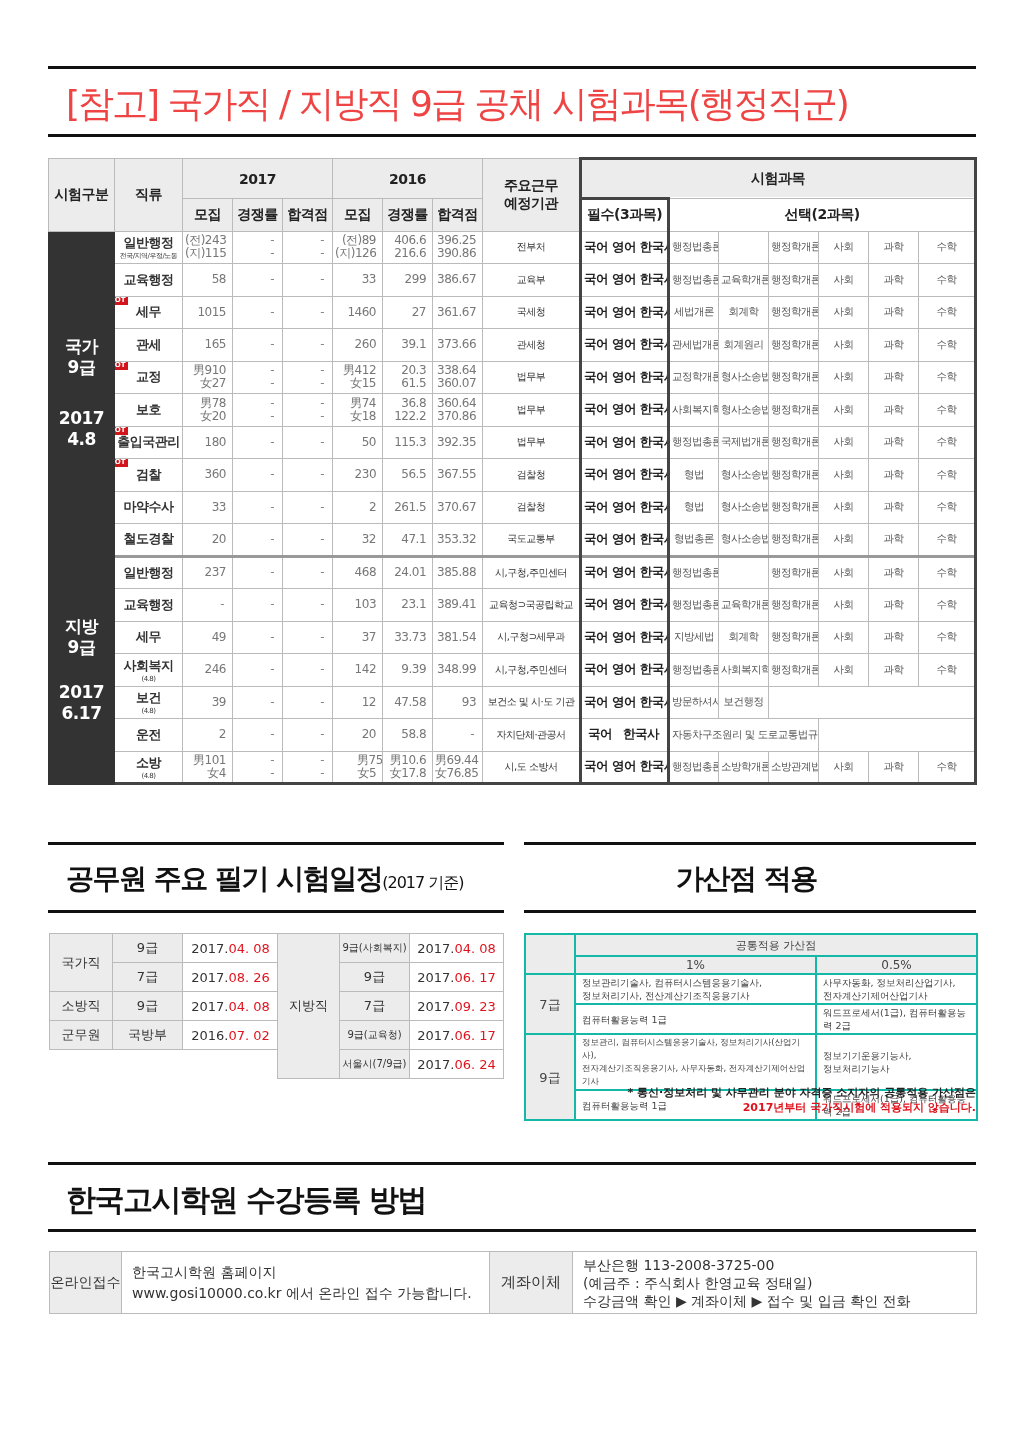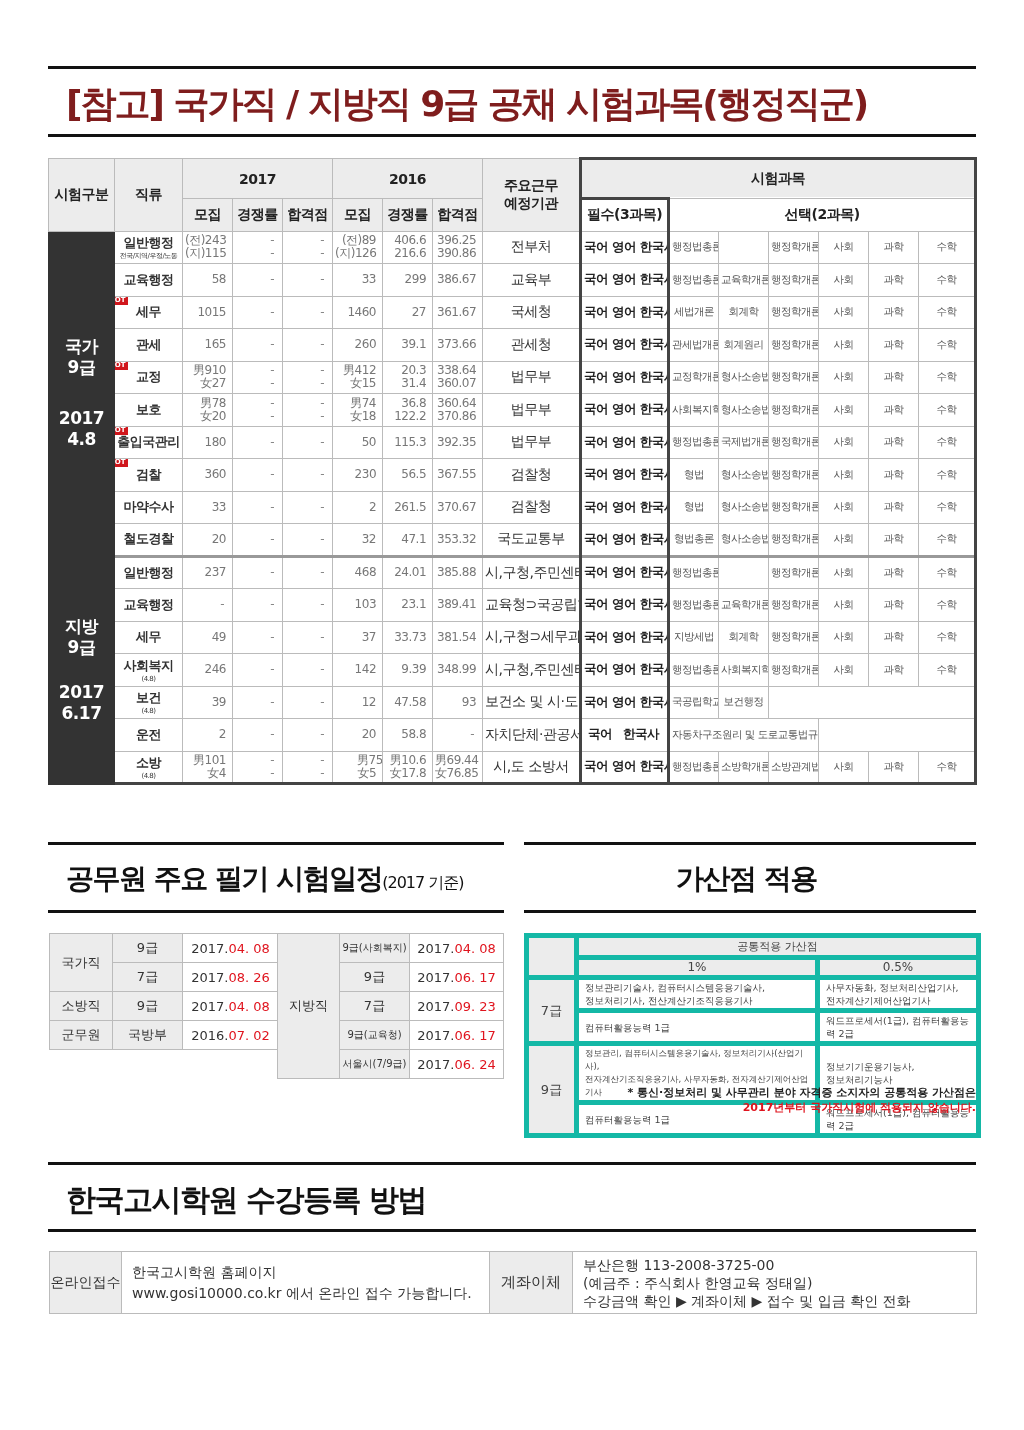--- a/index.html
+++ b/index.html
@@ -1,47 +1,47 @@
 <!DOCTYPE html>
 <html><head>
 <meta charset="utf-8">
 <style>
 *{box-sizing:border-box;margin:0;padding:0}
 body{width:1024px;height:1430px;background:#fff;font-family:"DejaVu Sans","Liberation Sans",sans-serif;color:#222;position:relative;overflow:hidden}
 .rule{position:absolute;left:48px;width:928px;height:3px;background:#111}
-.h1{position:absolute;left:66px;top:80px;font-size:36px;font-weight:bold;letter-spacing:-2px;color:#7f1d1d;white-space:nowrap}
+.h1{position:absolute;left:66px;top:80px;font-size:36px;font-weight:normal;letter-spacing:-2px;color:#ef4444;white-space:nowrap}
 
 table{border-collapse:collapse;table-layout:fixed}
 #main{position:absolute;left:48px;top:157px;width:929px;font-size:13px;letter-spacing:-0.5px}
 #main td,#main th{border:1px solid #bbb;text-align:center;vertical-align:middle;height:32.5px;padding:0 2px;overflow:hidden;white-space:nowrap}
 #main th{background:#ececec;font-weight:bold;font-size:14px;color:#222}
 #main .hdr1{height:40px}
 #main .hdr2{height:28px}
 #main .side{background:#333;color:#fff;font-size:17px;font-weight:bold;line-height:21px;border-color:#333}
 #main .job{font-weight:bold;font-size:13px;position:relative;color:#333}
 #main .job small{display:block;font-size:7px;font-weight:normal;line-height:8px}
 #main .num{text-align:right;padding-right:6px;color:#777;font-size:12px;line-height:13px}
 #main .dash{text-align:right;padding-right:8px;color:#888}
-#main .org{font-size:14px;color:#333}
+#main .org{font-size:10px;color:#333}
 #main .req{font-weight:bold;font-size:12.5px;color:#222;border-left:3px solid #444;border-right:3px solid #444}
 #main .opt{font-size:10.5px;color:#555}
 #main .sep td{border-top:3px solid #999}
 #main .thickL{border-left:3px solid #444}
 #main .thickR{border-right:3px solid #444}
 .hot{position:absolute;left:-8px;top:-1px;background:#d0161c;color:#fff;font-size:7px;font-weight:bold;padding:0 2px;line-height:9px;letter-spacing:0}
 
 .h2{position:absolute;top:860px;font-size:28px;font-weight:bold;letter-spacing:-1.5px;color:#111;white-space:nowrap}
 .h2 small{font-size:16px;font-weight:normal;letter-spacing:-1px}
 #sched1{position:absolute;left:49px;top:933px;width:229px;font-size:13px}
 #sched2{position:absolute;left:277px;top:933px;width:226px;font-size:13px}
 #sched1 td,#sched2 td{border:1px solid #bbb;height:29px;text-align:center;color:#333}
 .g{background:#ececec}
 .red{color:#e0141e}
 #bonus{position:absolute;left:524px;top:933px;width:452px;font-size:9.5px;color:#444}
-#bonus td{border:5px solid #14b8a6;padding:1px 6px;line-height:13px;text-align:left}
+#bonus td{border:2px solid #14b8a6;padding:1px 6px;line-height:13px;text-align:left}
 #bonus .c{text-align:center}
 .note{position:absolute;right:48px;top:1085px;text-align:right;font-size:11px;font-weight:bold;line-height:15px;color:#222}
 .note .r{color:#e0141e}
 
 .h3{position:absolute;left:66px;top:1180px;font-size:30px;font-weight:bold;letter-spacing:-1.5px;color:#111;white-space:nowrap}
 #reg{position:absolute;left:49px;top:1251px;width:927px;font-size:14px;color:#333}
 #reg td{border:1px solid #bbb;padding:2px 10px;line-height:21px;vertical-align:middle}
 #reg .lab{background:#ececec;text-align:center;font-size:15px;color:#333}
 </style>
 </head>
@@ -176,21 +176,21 @@
         <td class="job"><span class="hot">HOT</span><span>교정</span></td>
         <td class="num" style="white-space: pre;">男910
 女27</td>
         <td class="num dash" style="white-space: pre;">-
 -</td>
         <td class="num dash" style="white-space: pre;">-
 -</td>
         <td class="num" style="white-space: pre;">男412
 女15</td>
         <td class="num" style="white-space: pre;">20.3
-31.4</td>
+61.5</td>
         <td class="num" style="white-space: pre;">338.64
 360.07</td>
         <td class="org">법무부</td>
         <td class="req">국어 영어 한국사</td>
         <td class="opt">교정학개론</td>
         <td class="opt">형사소송법</td>
         <td class="opt">행정학개론</td>
         <td class="opt">사회</td>
         <td class="opt">과학</td>
         <td class="opt thickR">수학</td>
@@ -364,21 +364,21 @@
       <tr>
         <td class="job"><span>보건</span><small>(4.8)</small></td>
         <td class="num" style="white-space: pre;">39</td>
         <td class="num dash" style="white-space: pre;">-</td>
         <td class="num dash" style="white-space: pre;">-</td>
         <td class="num" style="white-space: pre;">12</td>
         <td class="num" style="white-space: pre;">47.58</td>
         <td class="num" style="white-space: pre;">93</td>
         <td class="org">보건소 및 시·도 기관</td>
         <td class="req">국어 영어 한국사</td>
-        <td class="opt">국공립학교</td>
+        <td class="opt">방문하셔서</td>
         <td class="opt">보건행정</td>
         <td class="thickR" colspan="4"></td>
       </tr>
       <tr>
         <td class="job"><span>운전</span></td>
         <td class="num" style="white-space: pre;">2</td>
         <td class="num dash" style="white-space: pre;">-</td>
         <td class="num dash" style="white-space: pre;">-</td>
         <td class="num" style="white-space: pre;">20</td>
         <td class="num" style="white-space: pre;">58.8</td>

